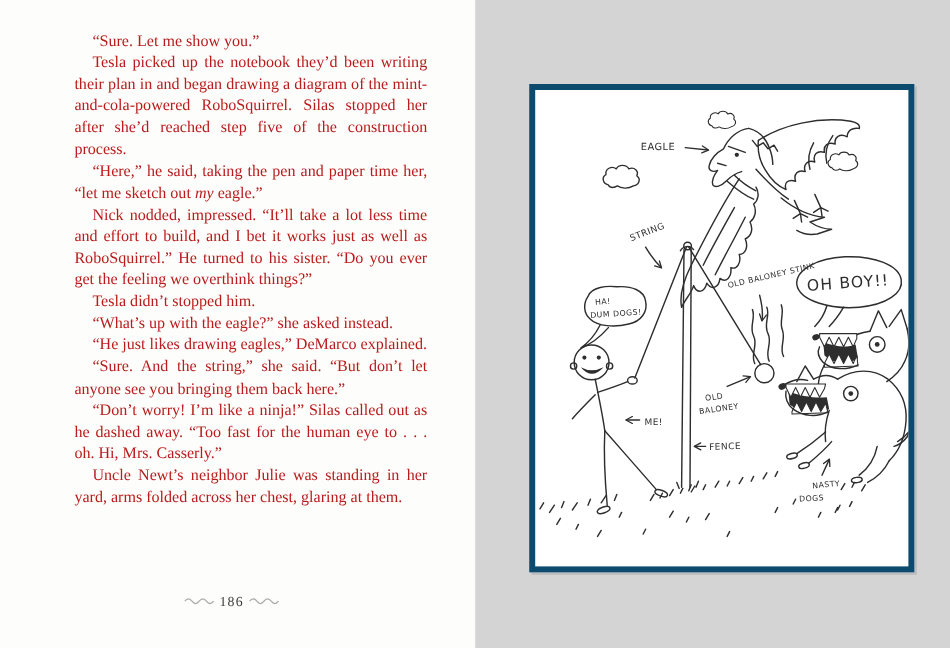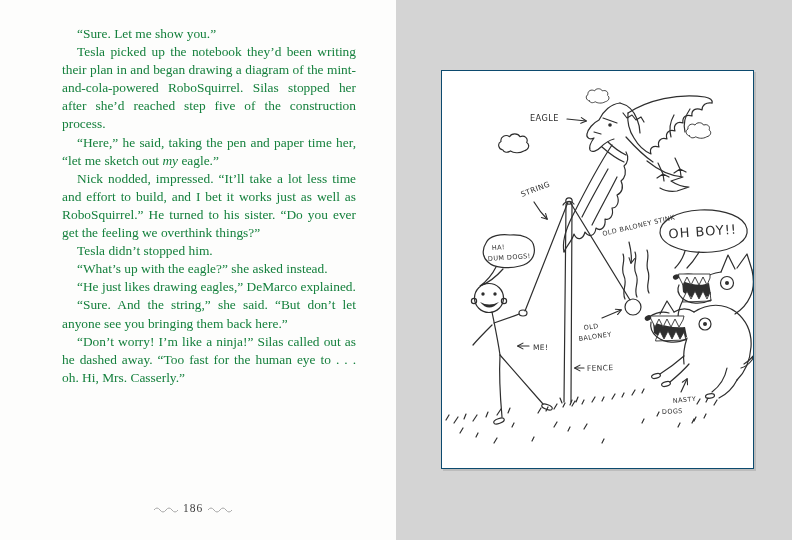--- a/index.html
+++ b/index.html
@@ -1,30 +1,30 @@
 <!DOCTYPE html>
 <html><head>
 <meta charset="utf-8">
 <style>
   html,body{margin:0;padding:0;}
   body{width:792px;height:540px;overflow:hidden;font-family:"Liberation Serif",serif;}
   .stage{position:relative;width:792px;height:540px;background:#d4d4d4;}
   
   .left-page{position:absolute;left:0;top:0;width:396px;height:540px;background:#fdfdfc;}
-  .text-col{position:absolute;left:62px;top:25px;width:294px;color:#15803d;
+  .text-col{position:absolute;left:62px;top:25px;width:294px;color:#b91c1c;
             font-size:13.4px;line-height:18.1px;text-align:justify;}
   .text-col p{margin:0;text-indent:15px;}
   .folio{position:absolute;left:40px;top:496px;width:306px;height:18px;
-         display:flex;align-items:flex-end;justify-content:center;gap:4px;
+         display:flex;align-items:flex-start;justify-content:center;gap:4px;
          color:#3c3c3c;font-size:11.5px;letter-spacing:1px;}
   .folio svg{display:block;}
   
   .right-page{position:absolute;left:396px;top:0;width:396px;height:540px;}
   .illo-box{position:absolute;left:45px;top:70px;width:311px;height:397px;
-            background:#ffffff;border:1px solid #0c4a6e;box-shadow:2px 2px 0 #bcbcbc;}
+            background:#ffffff;border:5px solid #0c4a6e;box-shadow:2px 2px 0 #bcbcbc;}
   #sketch{display:block;}
   #sketch path,#sketch circle,#sketch ellipse,#sketch line{
     fill:none;stroke:#2e2e2e;stroke-width:1.2;stroke-linecap:round;stroke-linejoin:round;}
   #sketch .fill{fill:#2e2e2e;stroke:none;}
   #sketch .white-fill{fill:#ffffff;stroke:#2e2e2e;stroke-width:0.9;}
   #sketch text{stroke:none;fill:#2e2e2e;font-family:"DejaVu Sans",sans-serif;letter-spacing:0.4px;}
   #sketch .hl65{font-size:6.5px;}
   #sketch .hl75{font-size:7.5px;}
   #sketch .hl8{font-size:8.2px;}
   #sketch .hl13{font-size:13px;letter-spacing:1px;}
@@ -38,20 +38,21 @@
     <div class="text-col">
         <p><span>“Sure. Let me show you.”</span></p>
         <p><span>Tesla picked up the notebook they’d been writing their plan in and began drawing a diagram of the mint-and-cola-powered RoboSquirrel. Silas stopped her after she’d reached step five of the construction process.</span></p>
         <p><span>“Here,” he said, taking the pen and paper time her, “let me sketch out </span><i>my</i><span> eagle.”</span></p>
         <p><span>Nick nodded, impressed. “It’ll take a lot less time and effort to build, and I bet it works just as well as RoboSquirrel.” He turned to his sister. “Do you ever get the feeling we overthink things?”</span></p>
         <p><span>Tesla didn’t stopped him.</span></p>
         <p><span>“What’s up with the eagle?” she asked instead.</span></p>
         <p><span>“He just likes drawing eagles,” DeMarco explained.</span></p>
         <p><span>“Sure. And the string,” she said. “But don’t let anyone see you bringing them back here.”</span></p>
         <p><span>“Don’t worry! I’m like a ninja!” Silas called out as he dashed away. “Too fast for the human eye to . . . oh. Hi, Mrs. Casserly.”</span></p>
+        <p><span>Uncle Newt’s neighbor Julie was standing in her yard, arms folded across her chest, glaring at them.</span></p>
       </div>
     <div class="folio">
       <svg width="26" height="9" viewBox="0 0 26 9">
         <path d="M1,5 q3,-4 6,0 q3,4 6,0 q3,-4 6,0 q3,4 6,0" fill="none" stroke="#a9a9a9" stroke-width="1"></path>
       </svg>
       <span>186</span>
       <svg width="26" height="9" viewBox="0 0 26 9">
         <path d="M1,5 q3,-4 6,0 q3,4 6,0 q3,-4 6,0 q3,4 6,0" fill="none" stroke="#a9a9a9" stroke-width="1"></path>
       </svg>
     </div>

